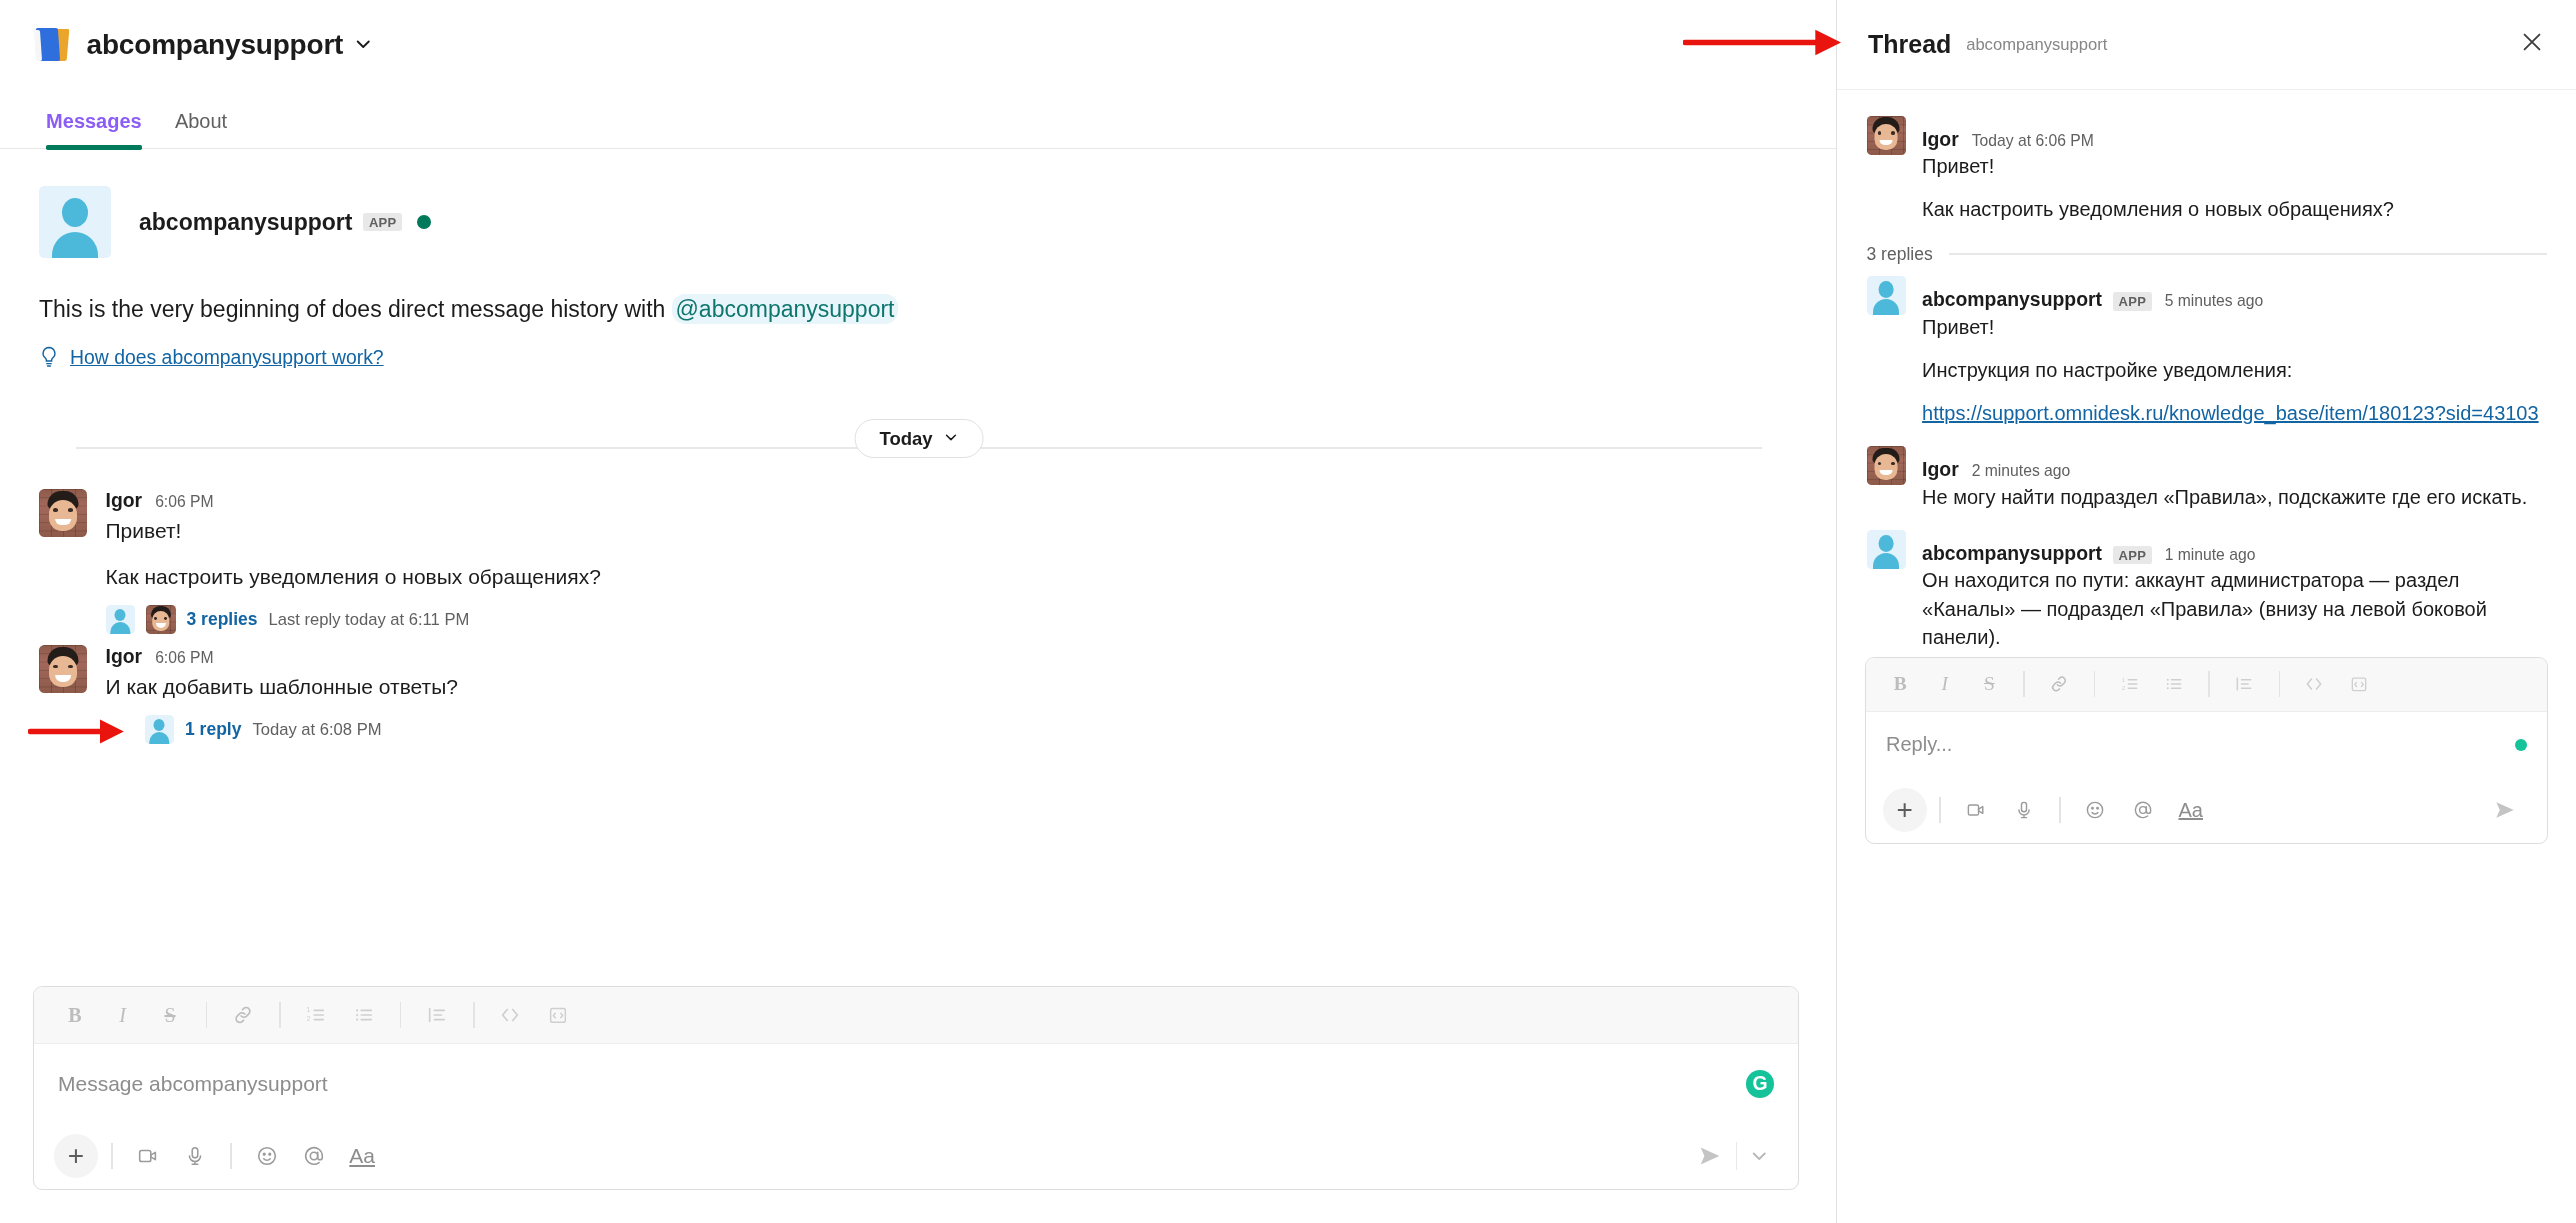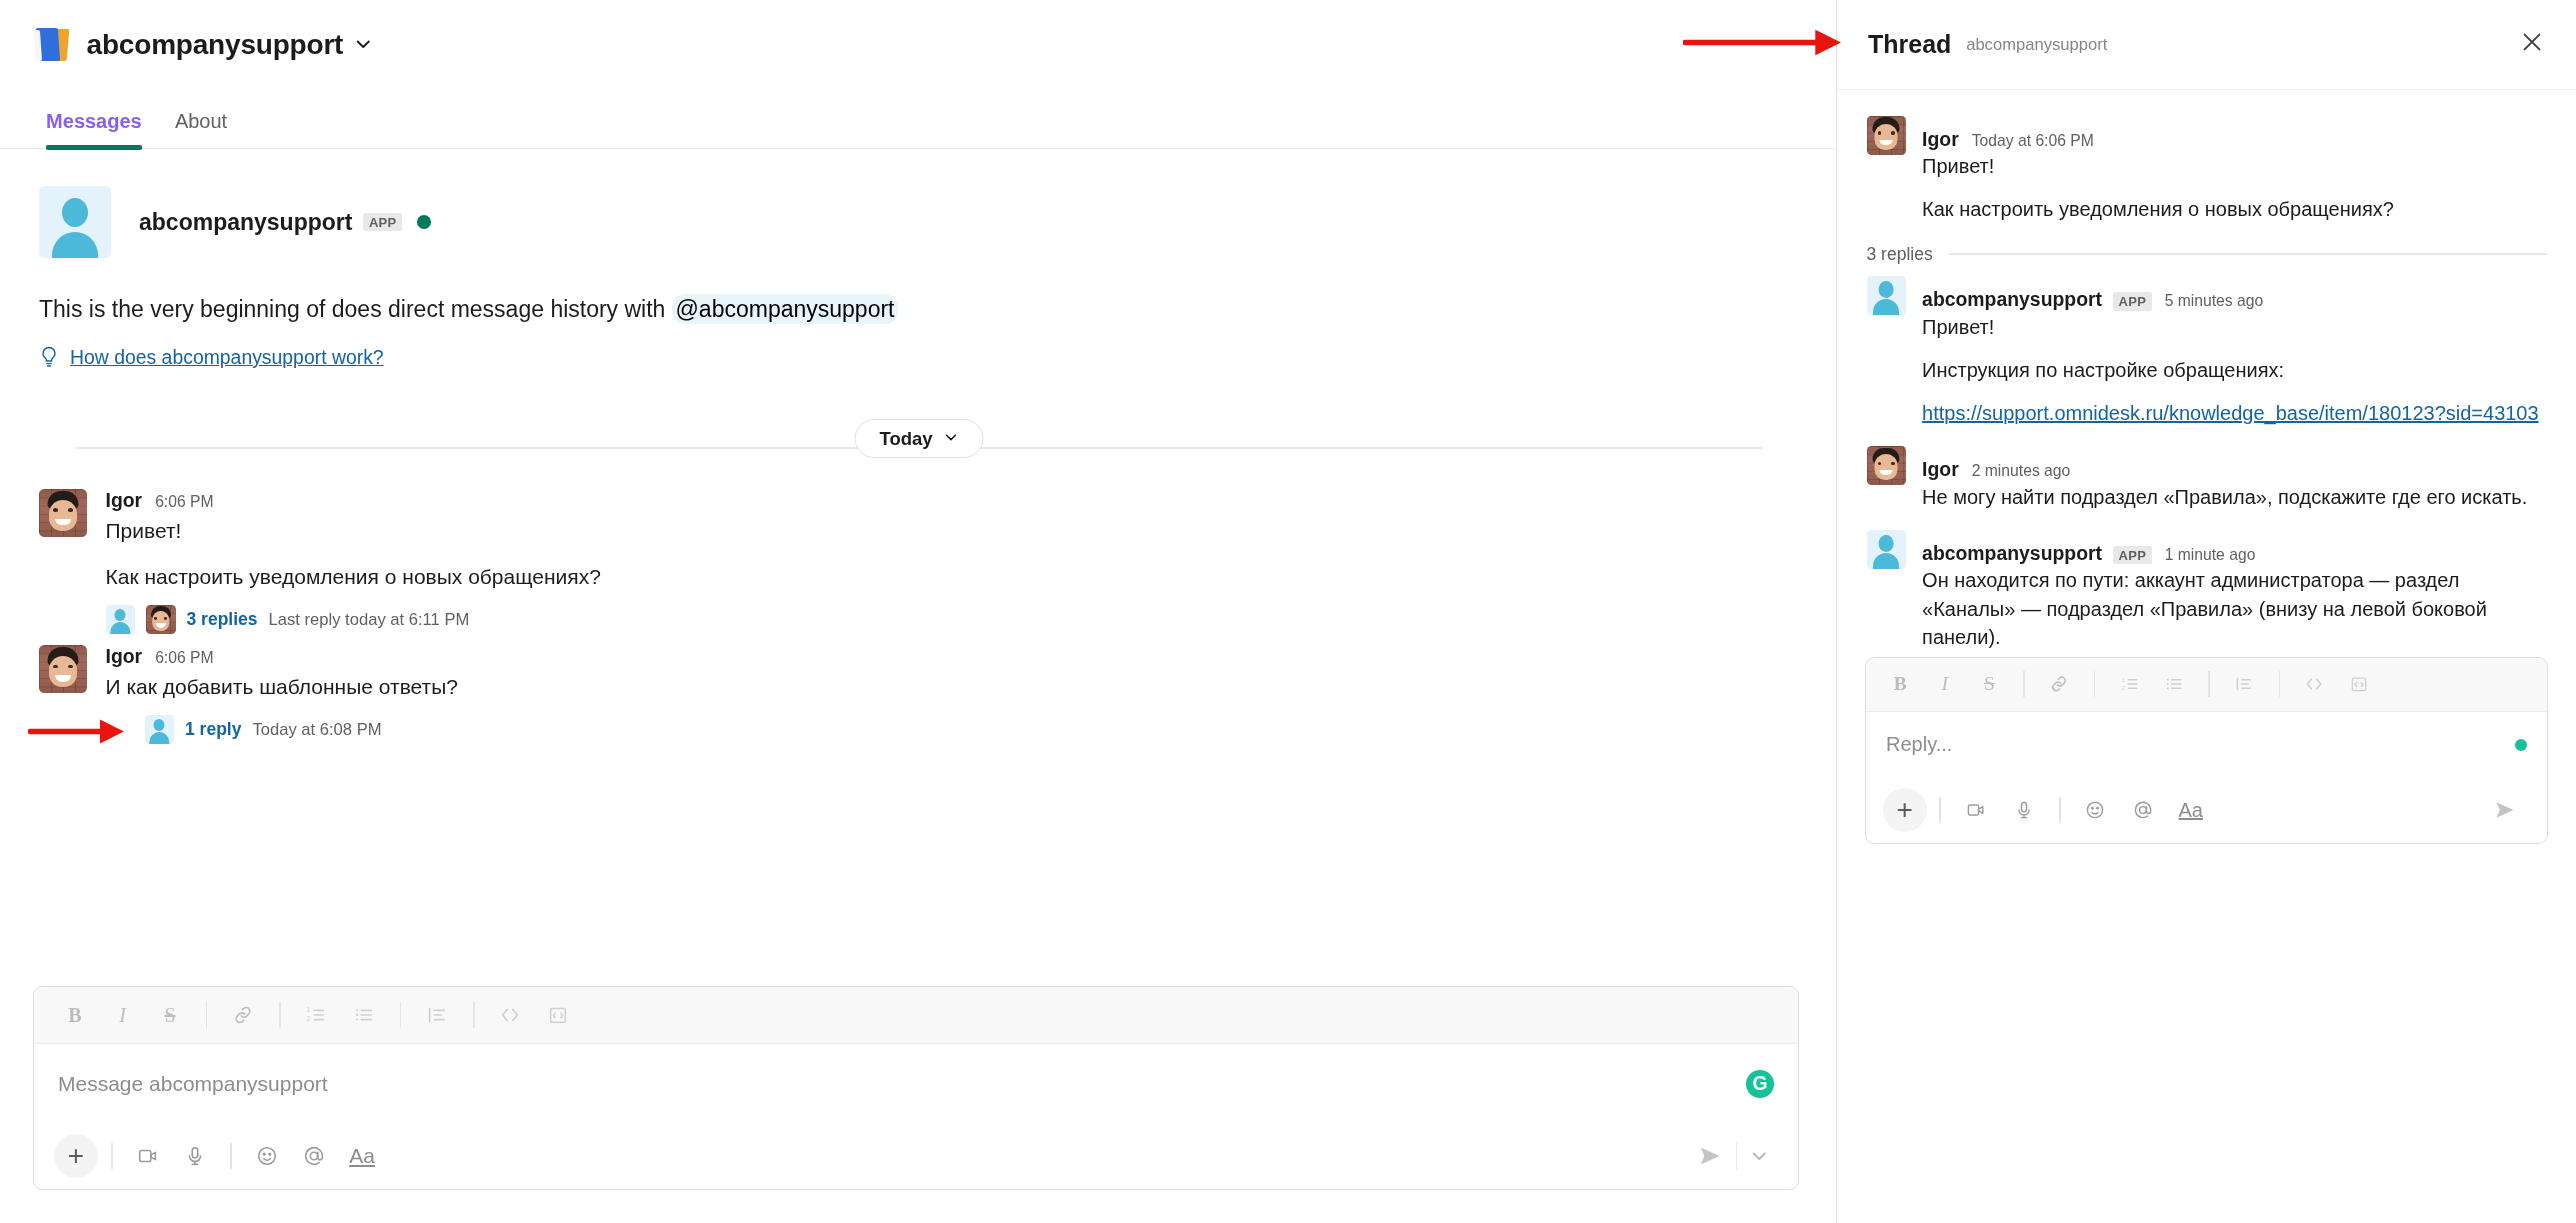--- a/index.html
+++ b/index.html
@@ -48,21 +48,21 @@
   .avatar-app .body { position:absolute; left:50%; bottom:-1.8px; transform: translateX(-50%); width: 46px; height: 28px; background:#4cb8da; border-radius: 24px 24px 0 0; }
 
   .intro-name { margin-left: 28px; font-size: 23px; font-weight: 700; display:flex; align-items:center; }
   .app-badge {
     font-size: 13px; font-weight: 700; background:#e8e8e8; color:#616061; padding: 1.8px 5.5px; border-radius: 2.8px;
     margin-left: 11px; letter-spacing: 0.3px;
   }
   .dot-green { width: 14px; height: 14px; border-radius: 50%; background:#007a5a; margin-left: 14.8px; }
 
   .intro-text { margin-top: 35px; font-size: 23px; line-height: 1.4; color:#1d1c1d; }
-  .mention { background:#e8f5fb; color:#000000; padding: 1.8px 3.7px; border-radius: 13px; }
+  .mention { background:#e8f5fb; color:#0f766e; padding: 1.8px 3.7px; border-radius: 13px; }
   .intro-link-row { margin-top: 20px; display:flex; align-items:center; gap: 11px; }
   .intro-link { color:#1264a3; font-size: 19.4px; }
   .bulb { width: 20px; height: 24px; flex:none; }
 
   .divider-wrap { margin: 50px 0 0 0; position: relative; height: 55px; }
   .divider-line { position:absolute; top: 28px; left: 37px; right: 37px; height: 1.8px; background:#e8e8e8; }
   .today-pill {
     position: absolute; left: 50%; top: 0; transform: translateX(-50%);
     background:#fff; border: 1.8px solid #e0e0e0; border-radius: 28px; padding: 7.4px 24px;
     font-size: 18.5px; font-weight: 700; color:#1d1c1d; display:flex; align-items:flex-end; gap: 11px;
@@ -448,21 +448,21 @@
             <div class="head"></div>
             <div class="body"></div>
           </div>
         <div class="t-body">
           <div class="t-head">
             <span class="t-author">abcompanysupport</span>
             <span class="app-badge">APP</span>
             <span class="t-time">5 minutes ago</span>
           </div>
           <div class="t-text">Привет!</div>
-          <div class="t-text">Инструкция по настройке обращениях:</div>
+          <div class="t-text">Инструкция по настройке уведомления:</div>
           <div class="t-text"><a class="t-link" href="#">https://support.omnidesk.ru/knowledge_base/item/180123?sid=43103</a></div>
         </div>
       </div>
 
       <div class="t-msg" style="margin-top:13px;">
         <div class="t-av photo">
           <div class="hair"></div>
             <div class="face"></div>
             <div class="eye-l"></div>
             <div class="eye-r"></div>

